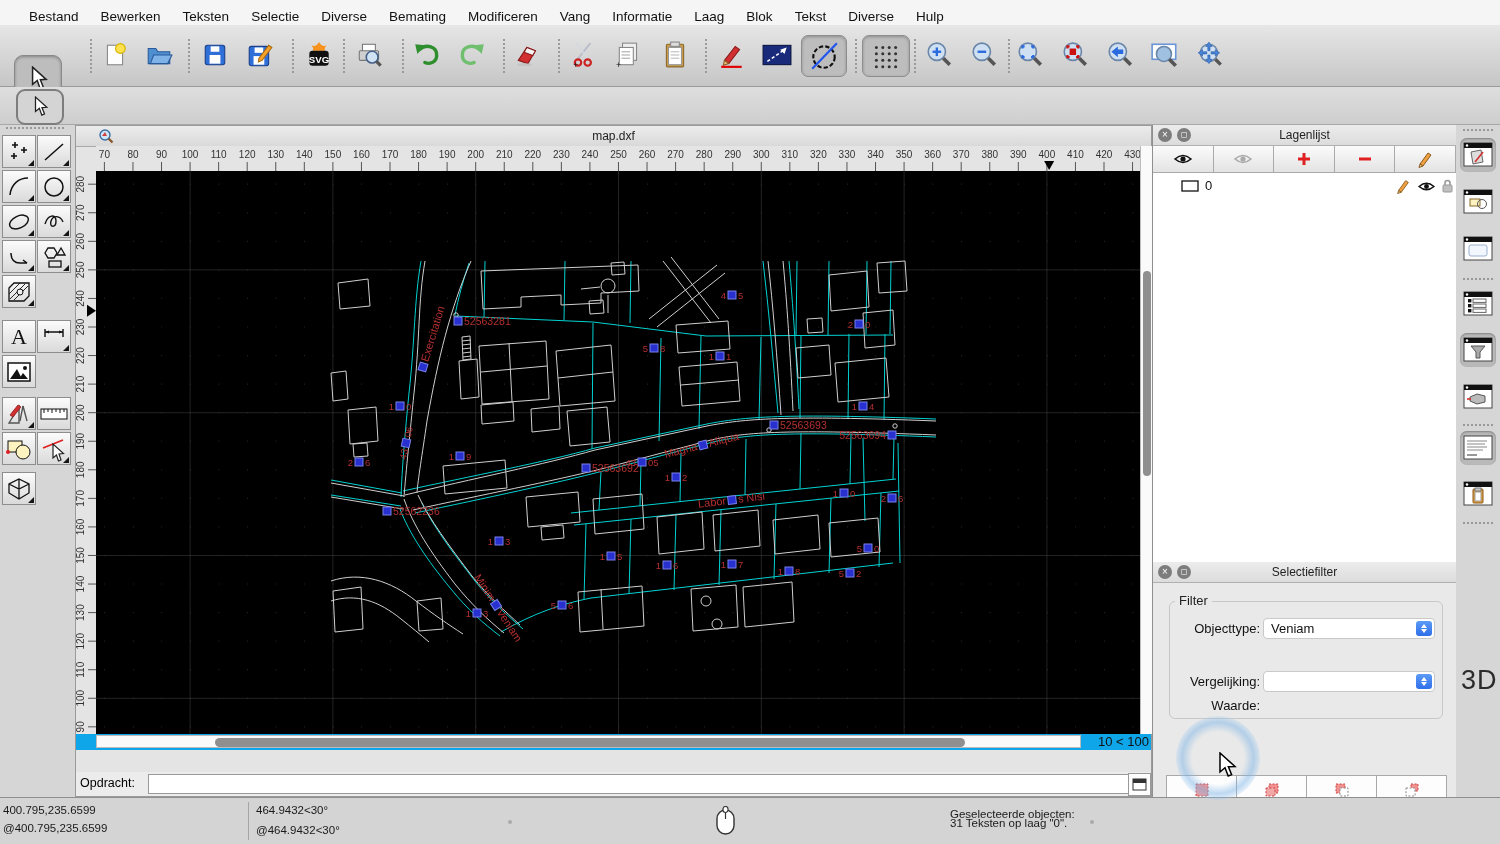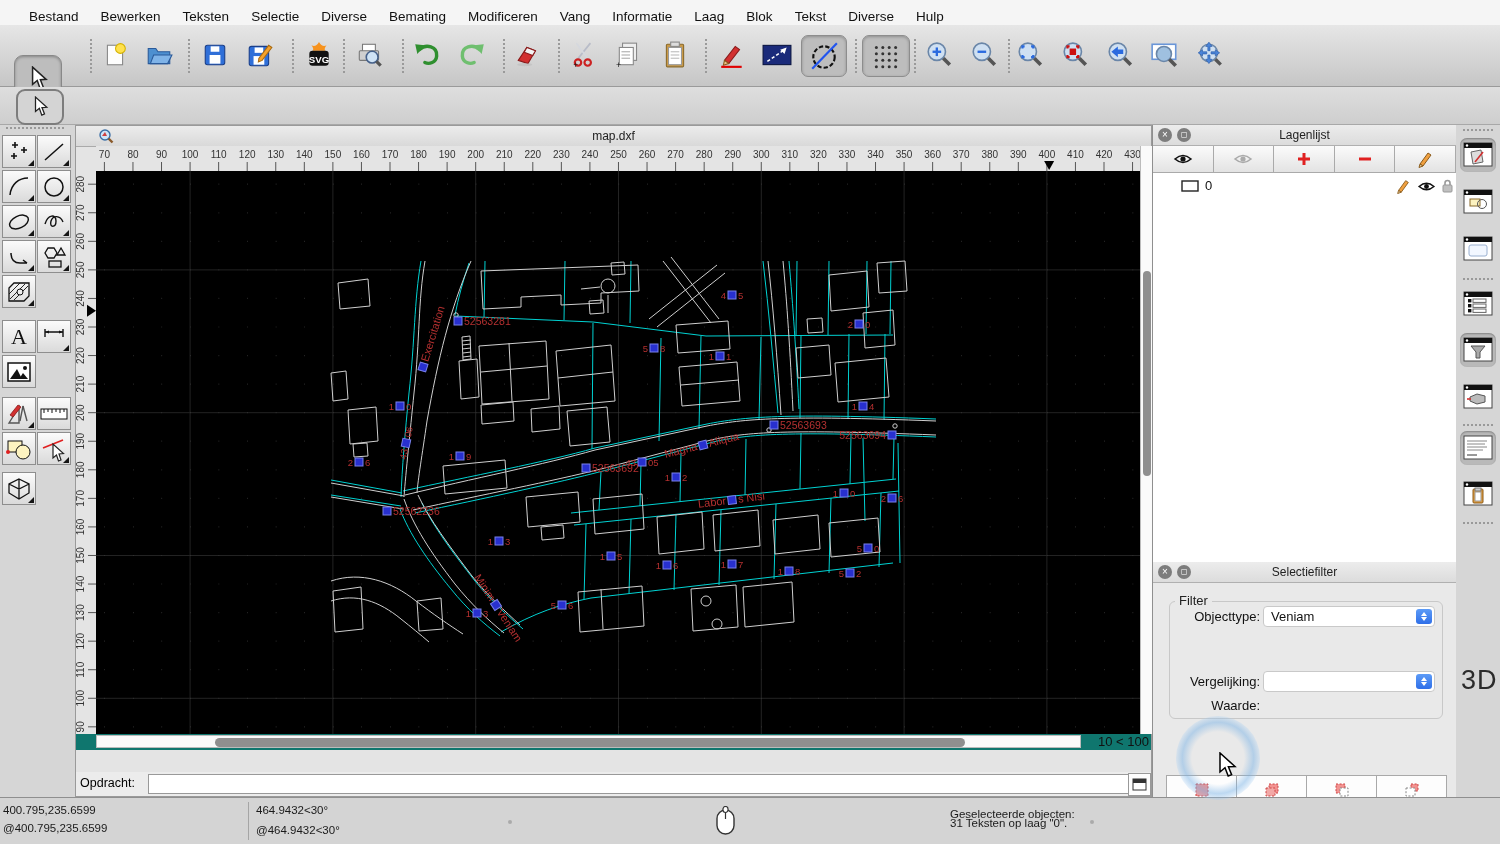--- a/index.html
+++ b/index.html
@@ -33,21 +33,21 @@
   #cwin{position:absolute;left:75px;top:125px;width:1077px;height:672px;background:#e4e4e4;
         border:1px solid #9a9a9a;box-sizing:border-box;}
   #ctitle{position:absolute;left:0;top:0;width:1075px;height:20px;background:linear-gradient(#ececec,#d9d9d9);
           border-bottom:1px solid #aaa;font-size:12px;color:#222;text-align:center;line-height:20px;}
   #ctitle svg{position:absolute;left:22px;top:2px;}
   #hruler{position:absolute;left:20px;top:20px;width:1044px;height:25px;background:#e4e4e4;}
   #vruler{position:absolute;left:0;top:45px;width:20px;height:563px;background:#e4e4e4;}
   #cblack{position:absolute;left:20px;top:45px;width:1044px;height:563px;background:#000;}
   #vsb{position:absolute;left:1064px;top:20px;width:12px;height:588px;background:#fafafa;border-left:1px solid #bbb;}
   #vsb .thumb{position:absolute;left:2px;width:8px;border-radius:4px;background:#8f8f8f;}
-  #hsbrow{position:absolute;left:0;top:608px;width:1075px;height:16px;background:#0f766e;}
+  #hsbrow{position:absolute;left:0;top:608px;width:1075px;height:16px;background:#0ea5e9;}
   #hsbtrack{position:absolute;left:20px;top:1px;width:985px;height:13px;background:#fafafa;border:1px solid #bbb;box-sizing:border-box;}
   #hsbthumb{position:absolute;left:118px;top:2px;width:750px;height:9px;border-radius:5px;background:#8f8f8f;}
   #zoomind{position:absolute;right:2px;top:0;font-size:13px;color:#111;}
   #histrow{position:absolute;left:0;top:624px;width:1075px;height:22px;background:#fff;border-top:1px solid #888;border-bottom:1px solid #888;box-sizing:border-box;}
   #histrow .txt{position:absolute;left:6px;top:3px;font-size:12.5px;font-style:italic;color:#1414cc;}
   #histsb{position:absolute;left:1063px;top:0;width:12px;height:20px;background:#fff;border-left:1px solid #ccc;}
   #histsb .thumb{position:absolute;left:2px;top:1px;width:8px;height:16px;border-radius:4px;background:#8f8f8f;}
   #cmdrow{position:absolute;left:0;top:646px;width:1075px;height:24px;background:#ececec;}
   #cmdrow .lbl{position:absolute;left:4px;top:4px;font-size:12.5px;color:#000000;}
   #cmdinput{position:absolute;left:72px;top:2px;width:976px;height:18px;background:#fff;border:1px solid #999;font-size:12px;padding:0 3px;}
@@ -911,21 +911,21 @@
     </div>
   </div>
   <div class="ptitle">
     <div class="pbtn close">×</div>
     <div class="pbtn rest">◻</div>
     <span>Selectiefilter</span>
   </div>
   <div id="fpanel">
     <div id="fgroup"></div>
     <div id="flegend">Filter</div>
-    <div class="frow" style="top:23px">
+    <div class="frow" style="top:35px">
       <span class="flbl">Objecttype:</span>
       <div class="fdd"><span>Veniam</span><span class="fstep">
             <i class="up"></i>
             <i class="dn"></i>
           </span></div>
     </div>
     <div class="frow" style="top:88px">
       <span class="flbl">Vergelijking:</span>
       <div class="fdd"><span></span><span class="fstep">
             <i class="up"></i>

